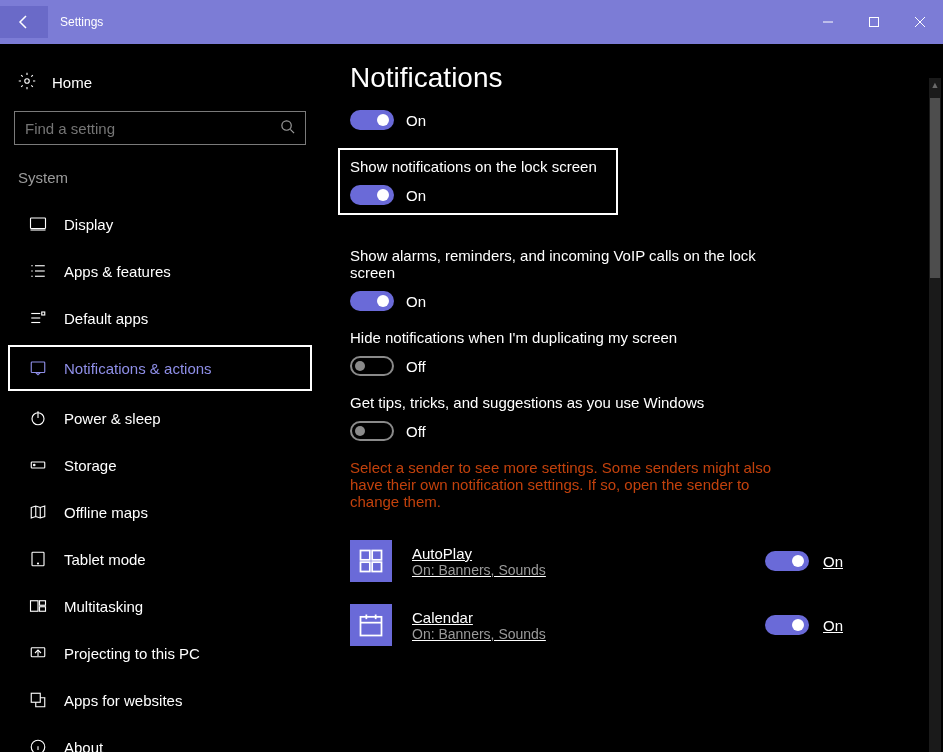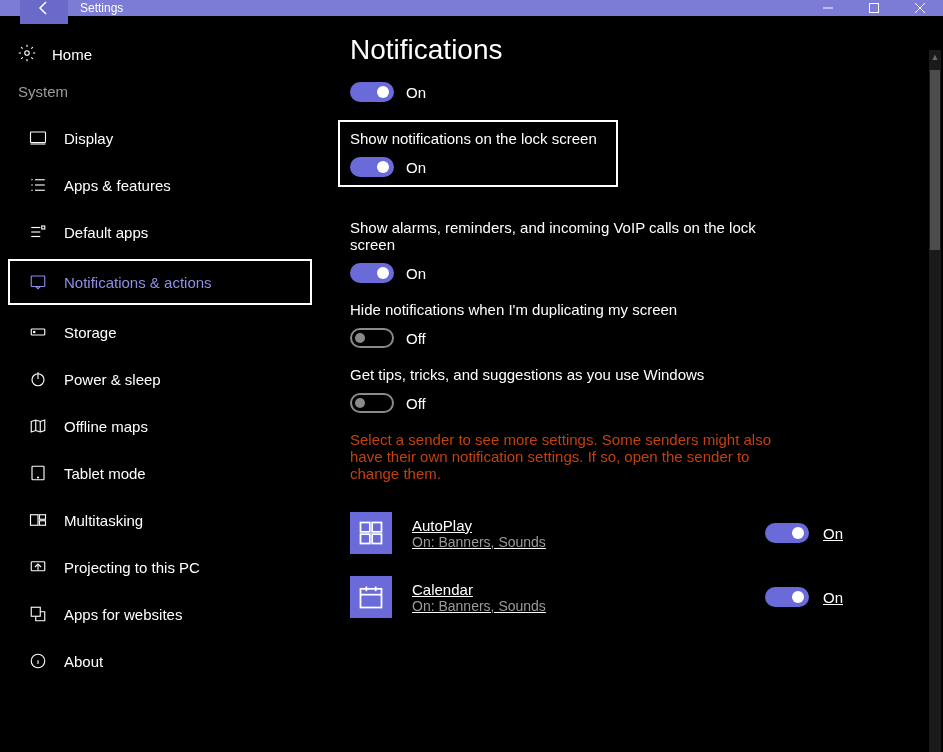--- a/index.html
+++ b/index.html
@@ -7,26 +7,25 @@
     font-family: "Segoe UI", Tahoma, sans-serif;
     background: #000;
     color: #fff;
     width: 943px;
     height: 752px;
     overflow: hidden;
     position: relative;
   }
   
   .titlebar {
-    height: 16px;
+    height: 44px;
     background: #7c7cd6;
     display: flex;
     align-items: center;
     color: #fff;
-    padding-left: 20px;
   }
   .titlebar .back {
     width: 48px; height: 32px;
     display: flex; align-items: center; justify-content: center;
     background: #6a6ac8;
     cursor: pointer;
   }
   .titlebar .title {
     padding-left: 12px;
     font-size: 12px;
@@ -195,20 +194,31 @@
   <div class="sidebar">
     <div class="home-row">
       <span class="icon">
         <svg width="18" height="18" viewBox="0 0 24 24" fill="none" stroke="#fff" stroke-width="1.5">
             <circle cx="12" cy="12" r="3"></circle>
             <path d="M12 1v3M12 20v3M4.2 4.2l2.1 2.1M17.7 17.7l2.1 2.1M1 12h3M20 12h3M4.2 19.8l2.1-2.1M17.7 6.3l2.1-2.1"></path>
           </svg>
       </span>
       <span>Home</span>
     </div>
+    <div class="search-wrap">
+      <div class="search-box">
+        <input class="search-input" placeholder="Find a setting" style="">
+        <span>
+          <svg width="15" height="15" viewBox="0 0 16 16" fill="none" stroke="#9a9a9a" stroke-width="1.3">
+              <circle cx="7" cy="7" r="5"></circle>
+              <line x1="11" y1="11" x2="15" y2="15"></line>
+            </svg>
+        </span>
+      </div>
+    </div>
     <div class="section-label">System</div>
     <div id="nav-list">
         <div class="nav-item">
           <span class="icon">
             <svg width="18" height="18" viewBox="0 0 24 24" fill="none" stroke="currentColor" stroke-width="1.5">
               <rect x="2" y="4" width="20" height="14" rx="1"></rect>
               <line x1="2" y1="20" x2="22" y2="20"></line>
             </svg>
           </span>
           <span>Display</span>
@@ -242,34 +252,34 @@
             <svg width="18" height="18" viewBox="0 0 24 24" fill="none" stroke="currentColor" stroke-width="1.5">
               <rect x="3" y="4" width="18" height="14" rx="1"></rect>
               <path d="M9 18 l3 3 l3 -3"></path>
             </svg>
           </span>
           <span>Notifications &amp; actions</span>
         </div>
         <div class="nav-item">
           <span class="icon">
             <svg width="18" height="18" viewBox="0 0 24 24" fill="none" stroke="currentColor" stroke-width="1.5">
+              <circle cx="12" cy="13" r="8"></circle>
+              <line x1="12" y1="3" x2="12" y2="12"></line>
+            </svg>
+          </span>
+          <span>Power &amp; sleep</span>
+        </div>
+        <div class="nav-item">
+          <span class="icon">
+            <svg width="18" height="18" viewBox="0 0 24 24" fill="none" stroke="currentColor" stroke-width="1.5">
               <rect x="3" y="8" width="18" height="8" rx="1"></rect>
               <circle cx="7" cy="12" r="1" fill="currentColor"></circle>
             </svg>
           </span>
           <span>Storage</span>
-        </div>
-        <div class="nav-item">
-          <span class="icon">
-            <svg width="18" height="18" viewBox="0 0 24 24" fill="none" stroke="currentColor" stroke-width="1.5">
-              <circle cx="12" cy="13" r="8"></circle>
-              <line x1="12" y1="3" x2="12" y2="12"></line>
-            </svg>
-          </span>
-          <span>Power &amp; sleep</span>
         </div>
         <div class="nav-item">
           <span class="icon">
             <svg width="18" height="18" viewBox="0 0 24 24" fill="none" stroke="currentColor" stroke-width="1.5">
               <path d="M3 6 L9 4 L15 6 L21 4 V18 L15 20 L9 18 L3 20 Z"></path>
               <line x1="9" y1="4" x2="9" y2="18"></line>
               <line x1="15" y1="6" x2="15" y2="20"></line>
             </svg>
           </span>
           <span>Offline maps</span>

